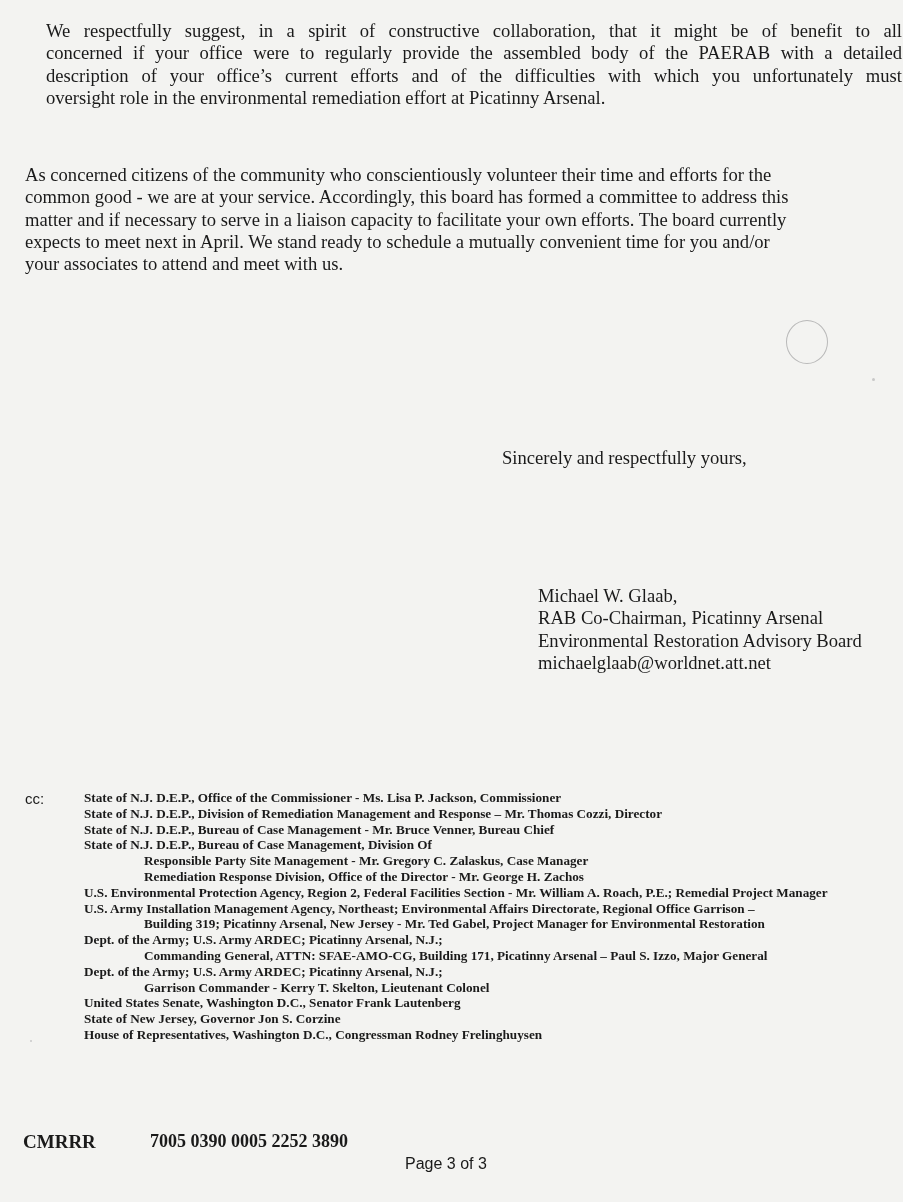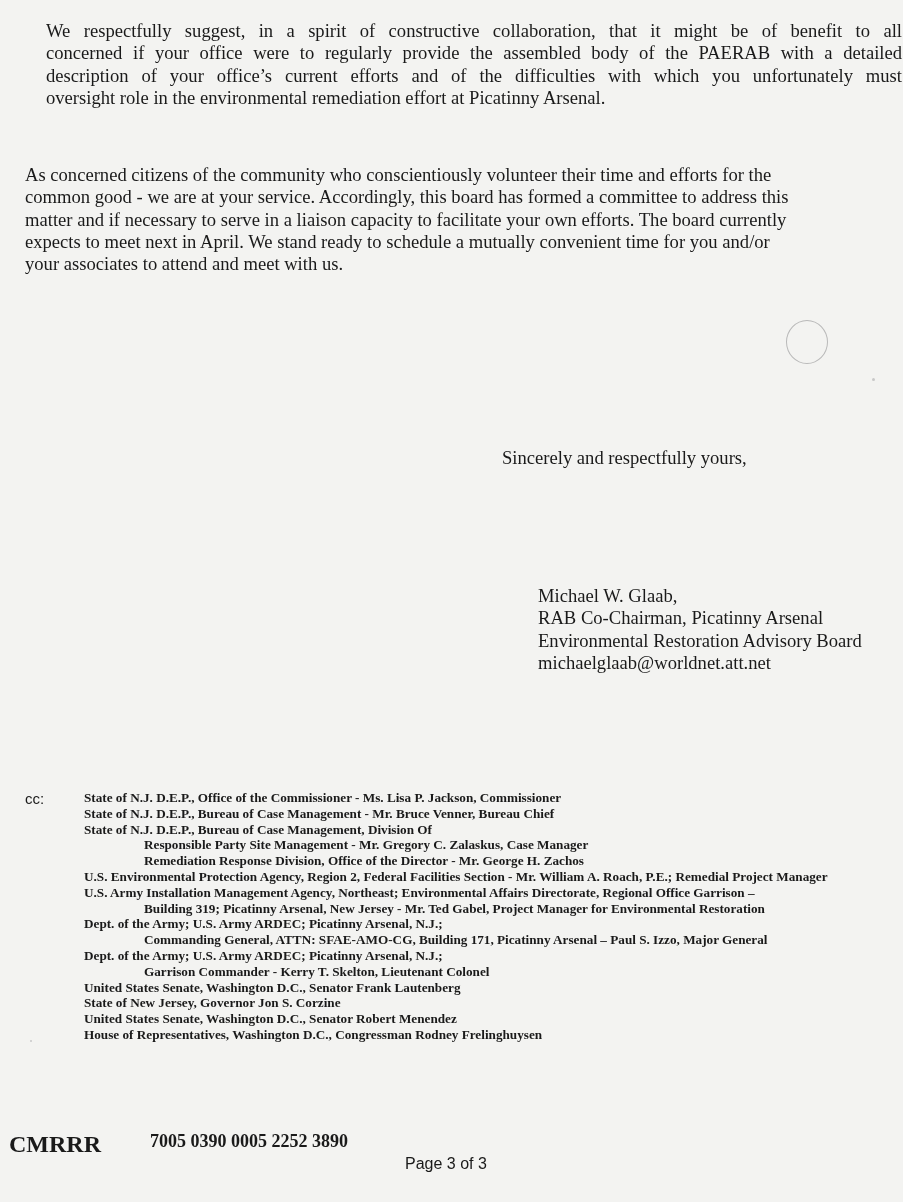--- a/index.html
+++ b/index.html
@@ -17,21 +17,21 @@
   .para .line { display: block; white-space: nowrap; }
   .para .line.j { text-align-last: justify; }
   .u { text-underline-offset: 2px; }
   .para2 .line { text-align: left; }
   .sig { position: absolute; left: 502px; font-size: 18.6px; line-height: 22.3px; }
   .sig .line { display: block; white-space: nowrap; }
   .cc-label { position: absolute; left: 25px; top: 790px; font-size: 15px; font-family: "Liberation Sans", sans-serif; }
   .cc-list { position: absolute; left: 84px; top: 790px; font-size: 13.2px; line-height: 15.8px; }
   .cc-list .line { display: block; white-space: nowrap; font-weight: bold; }
   .cc-list .line.ind { padding-left: 60px; }
-  .cmrrr { position: absolute; left: 9px; top: 1131px; font-weight: bold; font-size: 24px; }
+  .cmrrr { position: absolute; left: 23px; top: 1131px; font-weight: bold; font-size: 19px; }
   .tracking { position: absolute; left: 150px; top: 1131px; font-weight: bold; font-size: 18px; }
   .page-num { position: absolute; left: 405px; top: 1155px; font-size: 16px; font-family: "Liberation Sans", sans-serif; }
   .circle-mark {
     position: absolute; left: 786px; top: 320px; width: 40px; height: 42px;
     border: 1.2px solid #b9b9b9; border-radius: 50%;
   }
   .speck { position: absolute; width: 3px; height: 3px; border-radius: 50%; background: #c8c8c8; }
 </style>
 </head>
 <body>
@@ -64,33 +64,33 @@
   <div class="sig" style="top:585px;margin-left:36px;">
     <span class="line">Michael W. Glaab,</span>
     <span class="line">RAB Co-Chairman, Picatinny Arsenal</span>
     <span class="line">Environmental Restoration Advisory Board</span>
     <span class="line">michaelglaab@worldnet.att.net</span>
   </div>
 
   <div class="cc-label">cc:</div>
   <div class="cc-list" id="cc-list">
       <span class="line">State of  N.J. D.E.P., Office of the Commissioner - Ms. Lisa P. Jackson, Commissioner</span>
+      <span class="line">State of  N.J. D.E.P., Division of Remediation  Management and Response – Mr. Thomas Cozzi, Director</span>
       <span class="line">State of  N.J. D.E.P., Bureau of Case Management - Mr. Bruce Venner, Bureau Chief</span>
       <span class="line">State of  N.J. D.E.P., Bureau of Case Management, Division Of</span>
       <span class="line ind">Responsible Party Site Management - Mr. Gregory C. Zalaskus, Case Manager</span>
       <span class="line ind">Remediation Response Division, Office of the Director - Mr. George H. Zachos</span>
       <span class="line">U.S. Environmental Protection Agency, Region 2, Federal Facilities Section - Mr. William A. Roach, P.E.; Remedial Project Manager</span>
       <span class="line">U.S. Army Installation Management Agency, Northeast; Environmental Affairs Directorate, Regional Office Garrison –</span>
       <span class="line ind">Building 319;  Picatinny Arsenal, New Jersey - Mr. Ted Gabel, Project Manager for Environmental Restoration</span>
       <span class="line">Dept. of the Army; U.S. Army ARDEC; Picatinny Arsenal, N.J.;</span>
       <span class="line ind">Commanding General, ATTN: SFAE-AMO-CG, Building 171, Picatinny Arsenal – Paul S. Izzo, Major General</span>
       <span class="line">Dept. of the Army; U.S. Army ARDEC; Picatinny Arsenal, N.J.;</span>
       <span class="line ind">Garrison Commander - Kerry T. Skelton, Lieutenant Colonel</span>
       <span class="line">United States Senate, Washington D.C., Senator Frank Lautenberg</span>
       <span class="line">State of New Jersey, Governor Jon S. Corzine</span>
-      <span class="line">United States Senate, Washington D.C., Senator Robert Menendez</span>
       <span class="line">House of Representatives, Washington D.C., Congressman Rodney Frelinghuysen</span>
     </div>
 
   <div class="cmrrr">CMRRR</div>
   <div class="tracking">7005 0390 0005 2252 3890</div>
   <div class="page-num">Page 3 of 3</div>
 </div>
 
 </body></html>

